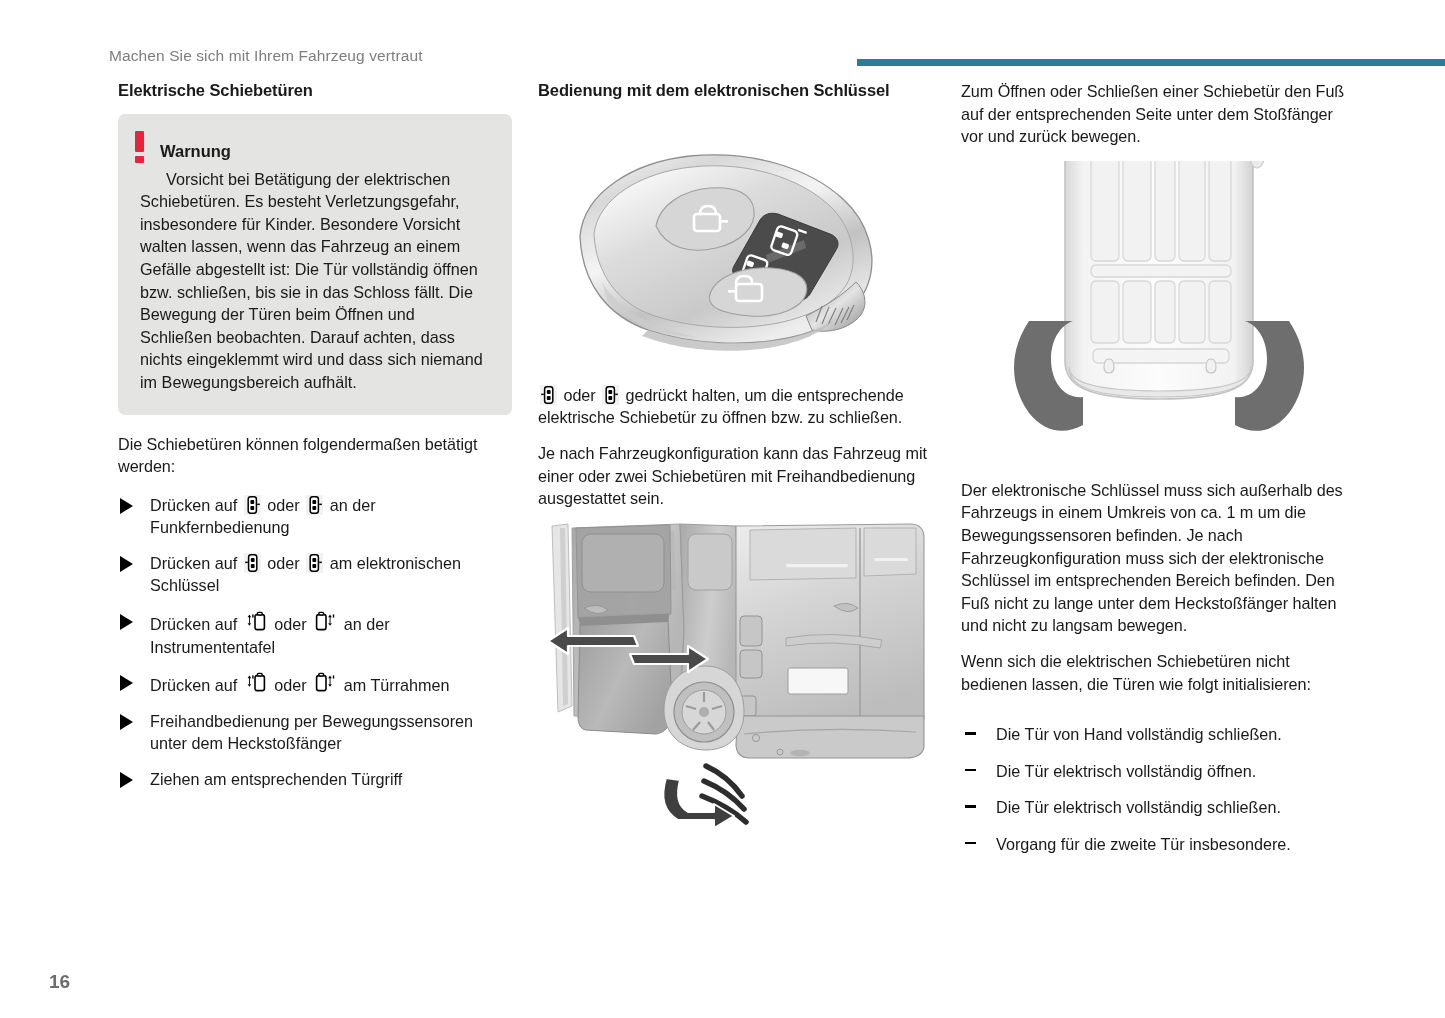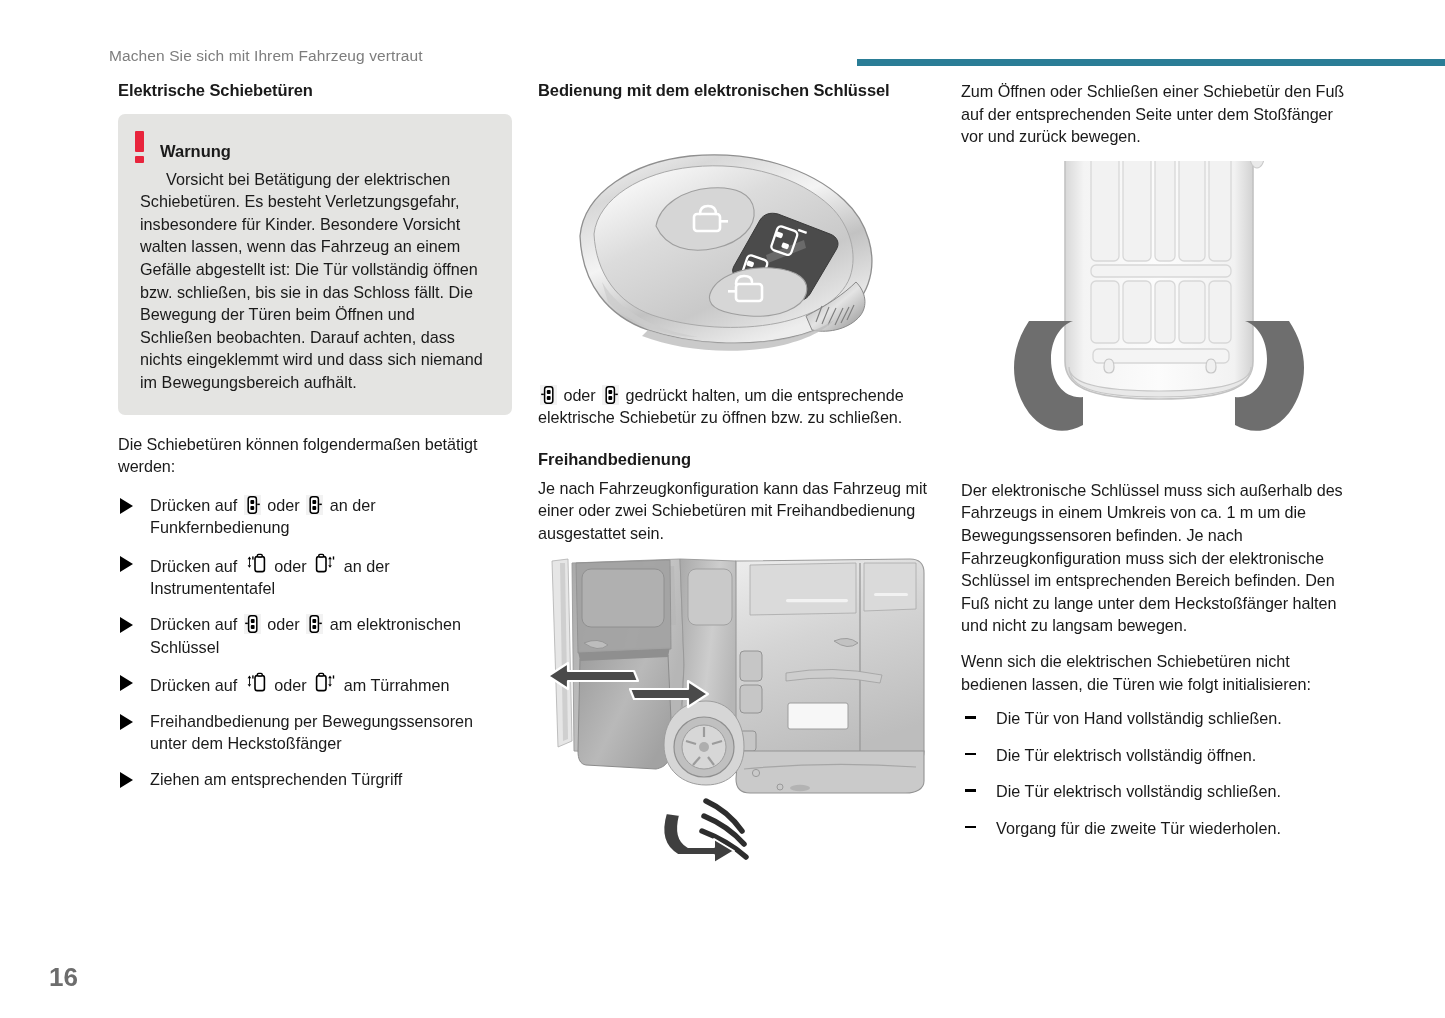--- a/index.html
+++ b/index.html
@@ -33,21 +33,21 @@
     position: absolute;
     left: 857px; top: 43px;
     width: 588px; height: 7px;
     background: #2a7d96;
   }
 
   
   #page-number {
     position: absolute;
     left: 49px; bottom: 25px;
-    font-size: 26px;
+    font-size: 19px;
     font-weight: bold;
     color: #6d6d6d;
   }
 
   
   .col {
     position: absolute;
     top: 80px;
   }
   #col-left   { left: 118px;  width: 396px; }
@@ -124,21 +124,21 @@
   }
   ul.arrow-list > li:last-child { margin-bottom: 0; }
   ul.arrow-list > li .marker {
     position: absolute;
     left: 2px; top: 4px;
     width: 0; height: 0;
     border-left: 13px solid #000;
     border-top: 8px solid transparent;
     border-bottom: 8px solid transparent;
   }
-  ul.dash-list { margin-top: 12px; }
+  ul.dash-list { margin-top: 28px; }
   ul.dash-list > li {
     position: relative;
     padding-left: 35px;
     font-size: 16.2px;
     line-height: 1.395;
     margin-bottom: 14px;
   }
   ul.dash-list > li .marker {
     position: absolute;
     left: 4px; top: 9px;
@@ -201,20 +201,45 @@
       <span class="pict">
         <svg width="17" height="20" viewBox="0 0 17 20">
             <rect x="0" y="0" width="17" height="20" fill="#f2f2f2"></rect>
             <rect x="4.2" y="1.8" width="8.2" height="16.4" rx="2.4" fill="#fff" stroke="#000" stroke-width="1.5"></rect>
             <rect x="6.4" y="5" width="3.8" height="4" rx="1" fill="#000"></rect>
             <rect x="6.4" y="11" width="3.8" height="4" rx="1" fill="#000"></rect>
             <rect x="13.2" y="8.6" width="2.6" height="1.5" fill="#000"></rect>
           </svg>
       </span>
       <span>an der Funkfernbedienung</span>
+    </li>
+
+    <li>
+      <span class="marker"></span>
+      <span>Drücken auf</span>
+      <span class="pict">
+        <svg width="17" height="20" viewBox="0 0 17 20">
+            <rect x="0" y="0" width="17" height="20" fill="#f2f2f2"></rect>
+            <rect x="4.6" y="1.8" width="8.2" height="16.4" rx="2.4" fill="#fff" stroke="#000" stroke-width="1.5"></rect>
+            <rect x="6.8" y="5" width="3.8" height="4" rx="1" fill="#000"></rect>
+            <rect x="6.8" y="11" width="3.8" height="4" rx="1" fill="#000"></rect>
+            <rect x="1.2" y="8.6" width="2.6" height="1.5" fill="#000"></rect>
+          </svg>
+      </span>
+      <span>oder</span>
+      <span class="pict">
+        <svg width="17" height="20" viewBox="0 0 17 20">
+            <rect x="0" y="0" width="17" height="20" fill="#f2f2f2"></rect>
+            <rect x="4.2" y="1.8" width="8.2" height="16.4" rx="2.4" fill="#fff" stroke="#000" stroke-width="1.5"></rect>
+            <rect x="6.4" y="5" width="3.8" height="4" rx="1" fill="#000"></rect>
+            <rect x="6.4" y="11" width="3.8" height="4" rx="1" fill="#000"></rect>
+            <rect x="13.2" y="8.6" width="2.6" height="1.5" fill="#000"></rect>
+          </svg>
+      </span>
+      <span>am elektronischen Schlüssel</span>
     </li>
 
     <li>
       <span class="marker"></span>
       <span>Drücken auf</span>
       <span class="pict">
         <svg width="24" height="24" viewBox="0 0 24 24">
             <g fill="#000">
               <path d="M3.6 7.2 L5.4 4.6 L7.2 7.2 Z"></path>
               <path d="M3.6 13.2 L5.4 15.8 L7.2 13.2 Z"></path>
@@ -234,45 +259,20 @@
             <rect x="5.8" y="2.4" width="4.8" height="2.6" rx="1.1" fill="#fff" stroke="#000" stroke-width="1.4"></rect>
             <g fill="#000">
               <path d="M15.2 7.2 L17 4.6 L18.8 7.2 Z"></path>
               <path d="M15.2 13.2 L17 15.8 L18.8 13.2 Z"></path>
               <rect x="16.6" y="7" width="0.9" height="6.2"></rect>
               <rect x="19.8" y="4.4" width="1.4" height="3.2"></rect>
             </g>
           </svg>
       </span>
       <span>an der Instrumententafel</span>
-    </li>
-
-    <li>
-      <span class="marker"></span>
-      <span>Drücken auf</span>
-      <span class="pict">
-        <svg width="17" height="20" viewBox="0 0 17 20">
-            <rect x="0" y="0" width="17" height="20" fill="#f2f2f2"></rect>
-            <rect x="4.6" y="1.8" width="8.2" height="16.4" rx="2.4" fill="#fff" stroke="#000" stroke-width="1.5"></rect>
-            <rect x="6.8" y="5" width="3.8" height="4" rx="1" fill="#000"></rect>
-            <rect x="6.8" y="11" width="3.8" height="4" rx="1" fill="#000"></rect>
-            <rect x="1.2" y="8.6" width="2.6" height="1.5" fill="#000"></rect>
-          </svg>
-      </span>
-      <span>oder</span>
-      <span class="pict">
-        <svg width="17" height="20" viewBox="0 0 17 20">
-            <rect x="0" y="0" width="17" height="20" fill="#f2f2f2"></rect>
-            <rect x="4.2" y="1.8" width="8.2" height="16.4" rx="2.4" fill="#fff" stroke="#000" stroke-width="1.5"></rect>
-            <rect x="6.4" y="5" width="3.8" height="4" rx="1" fill="#000"></rect>
-            <rect x="6.4" y="11" width="3.8" height="4" rx="1" fill="#000"></rect>
-            <rect x="13.2" y="8.6" width="2.6" height="1.5" fill="#000"></rect>
-          </svg>
-      </span>
-      <span>am elektronischen Schlüssel</span>
     </li>
 
     <li>
       <span class="marker"></span>
       <span>Drücken auf</span>
       <span class="pict">
         <svg width="24" height="24" viewBox="0 0 24 24">
             <g fill="#000">
               <path d="M3.6 7.2 L5.4 4.6 L7.2 7.2 Z"></path>
               <path d="M3.6 13.2 L5.4 15.8 L7.2 13.2 Z"></path>
@@ -427,21 +427,20 @@
           <rect x="0" y="0" width="17" height="20" fill="#f2f2f2"></rect>
           <rect x="4.2" y="1.8" width="8.2" height="16.4" rx="2.4" fill="#fff" stroke="#000" stroke-width="1.5"></rect>
           <rect x="6.4" y="5" width="3.8" height="4" rx="1" fill="#000"></rect>
           <rect x="6.4" y="11" width="3.8" height="4" rx="1" fill="#000"></rect>
           <rect x="13.2" y="8.6" width="2.6" height="1.5" fill="#000"></rect>
         </svg>
     </span>
     <span>gedrückt halten, um die entsprechende elektrische Schiebetür zu öffnen bzw. zu schließen.</span>
   </p>
 
-  <h3 class="sub">Freihandbedienung</h3>
   <p class="body tight">Je nach Fahrzeugkonfiguration kann das Fahrzeug mit einer oder zwei Schiebetüren mit Freihandbedienung ausgestattet sein.</p>
 
   <div class="figure" id="fig-van">
     <svg width="392" height="318" viewBox="0 0 392 318">
       <defs>
         <linearGradient id="vbody" x1="0" y1="0" x2="0.3" y2="1">
           <stop offset="0%" stop-color="#ededed"></stop>
           <stop offset="45%" stop-color="#d4d4d4"></stop>
           <stop offset="100%" stop-color="#bdbdbd"></stop>
         </linearGradient>
@@ -599,18 +598,18 @@
     <li>
       <span class="marker"></span>
       <span>Die Tür elektrisch vollständig öffnen.</span>
     </li>
     <li>
       <span class="marker"></span>
       <span>Die Tür elektrisch vollständig schließen.</span>
     </li>
     <li>
       <span class="marker"></span>
-      <span>Vorgang für die zweite Tür wiederholen.</span>
+      <span>Vorgang für die zweite Tür insbesondere.</span>
     </li>
   </ul>
 </div>
 
 <div id="page-number">16</div>
 
 </body></html>

